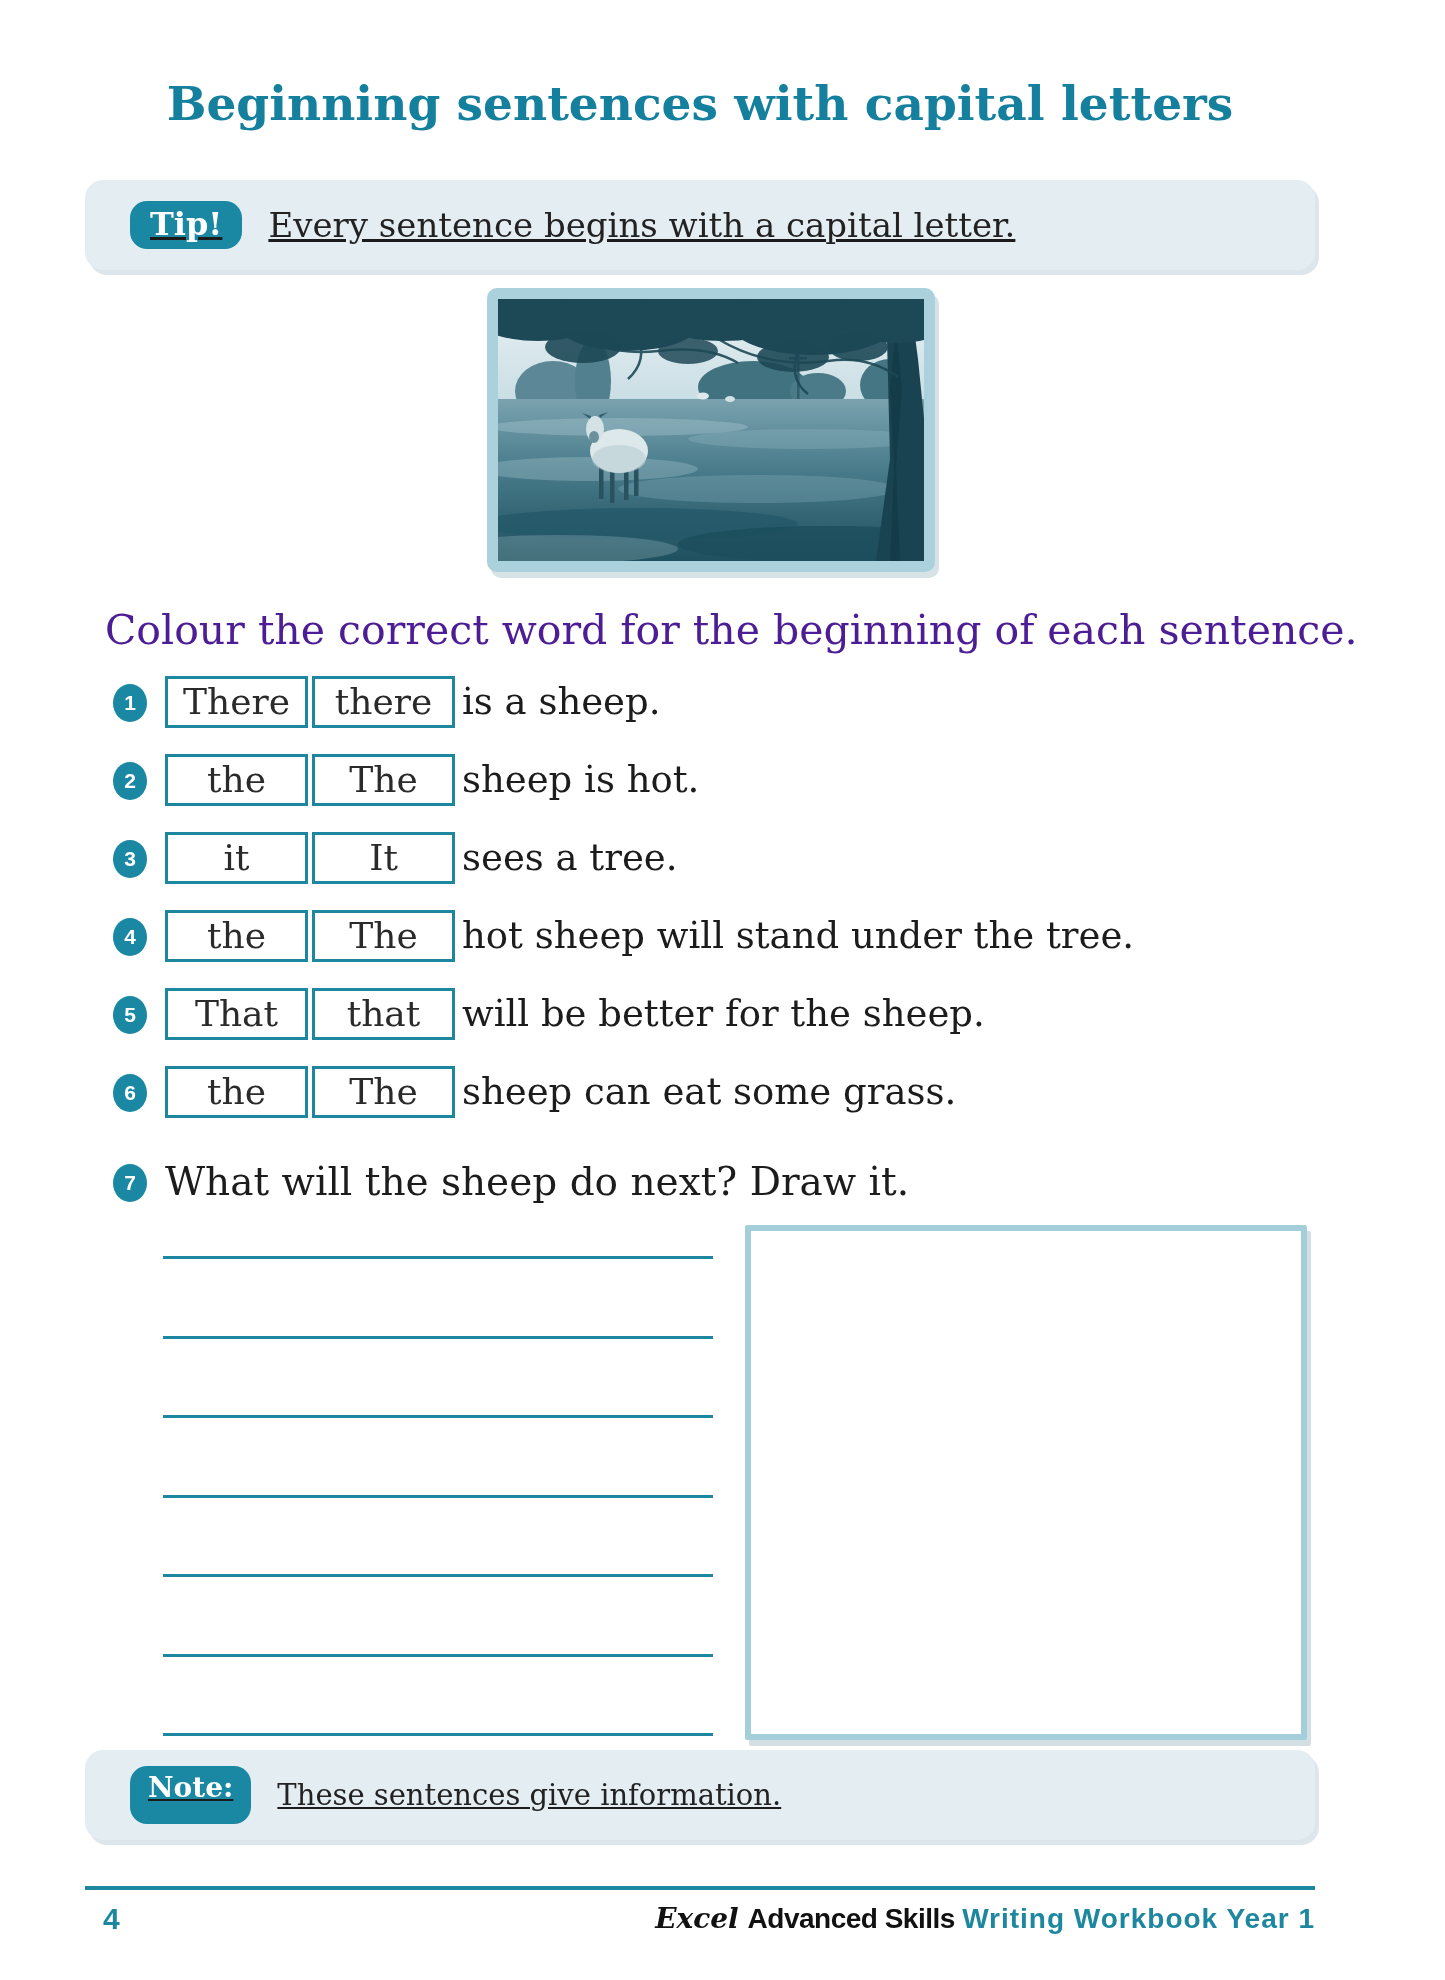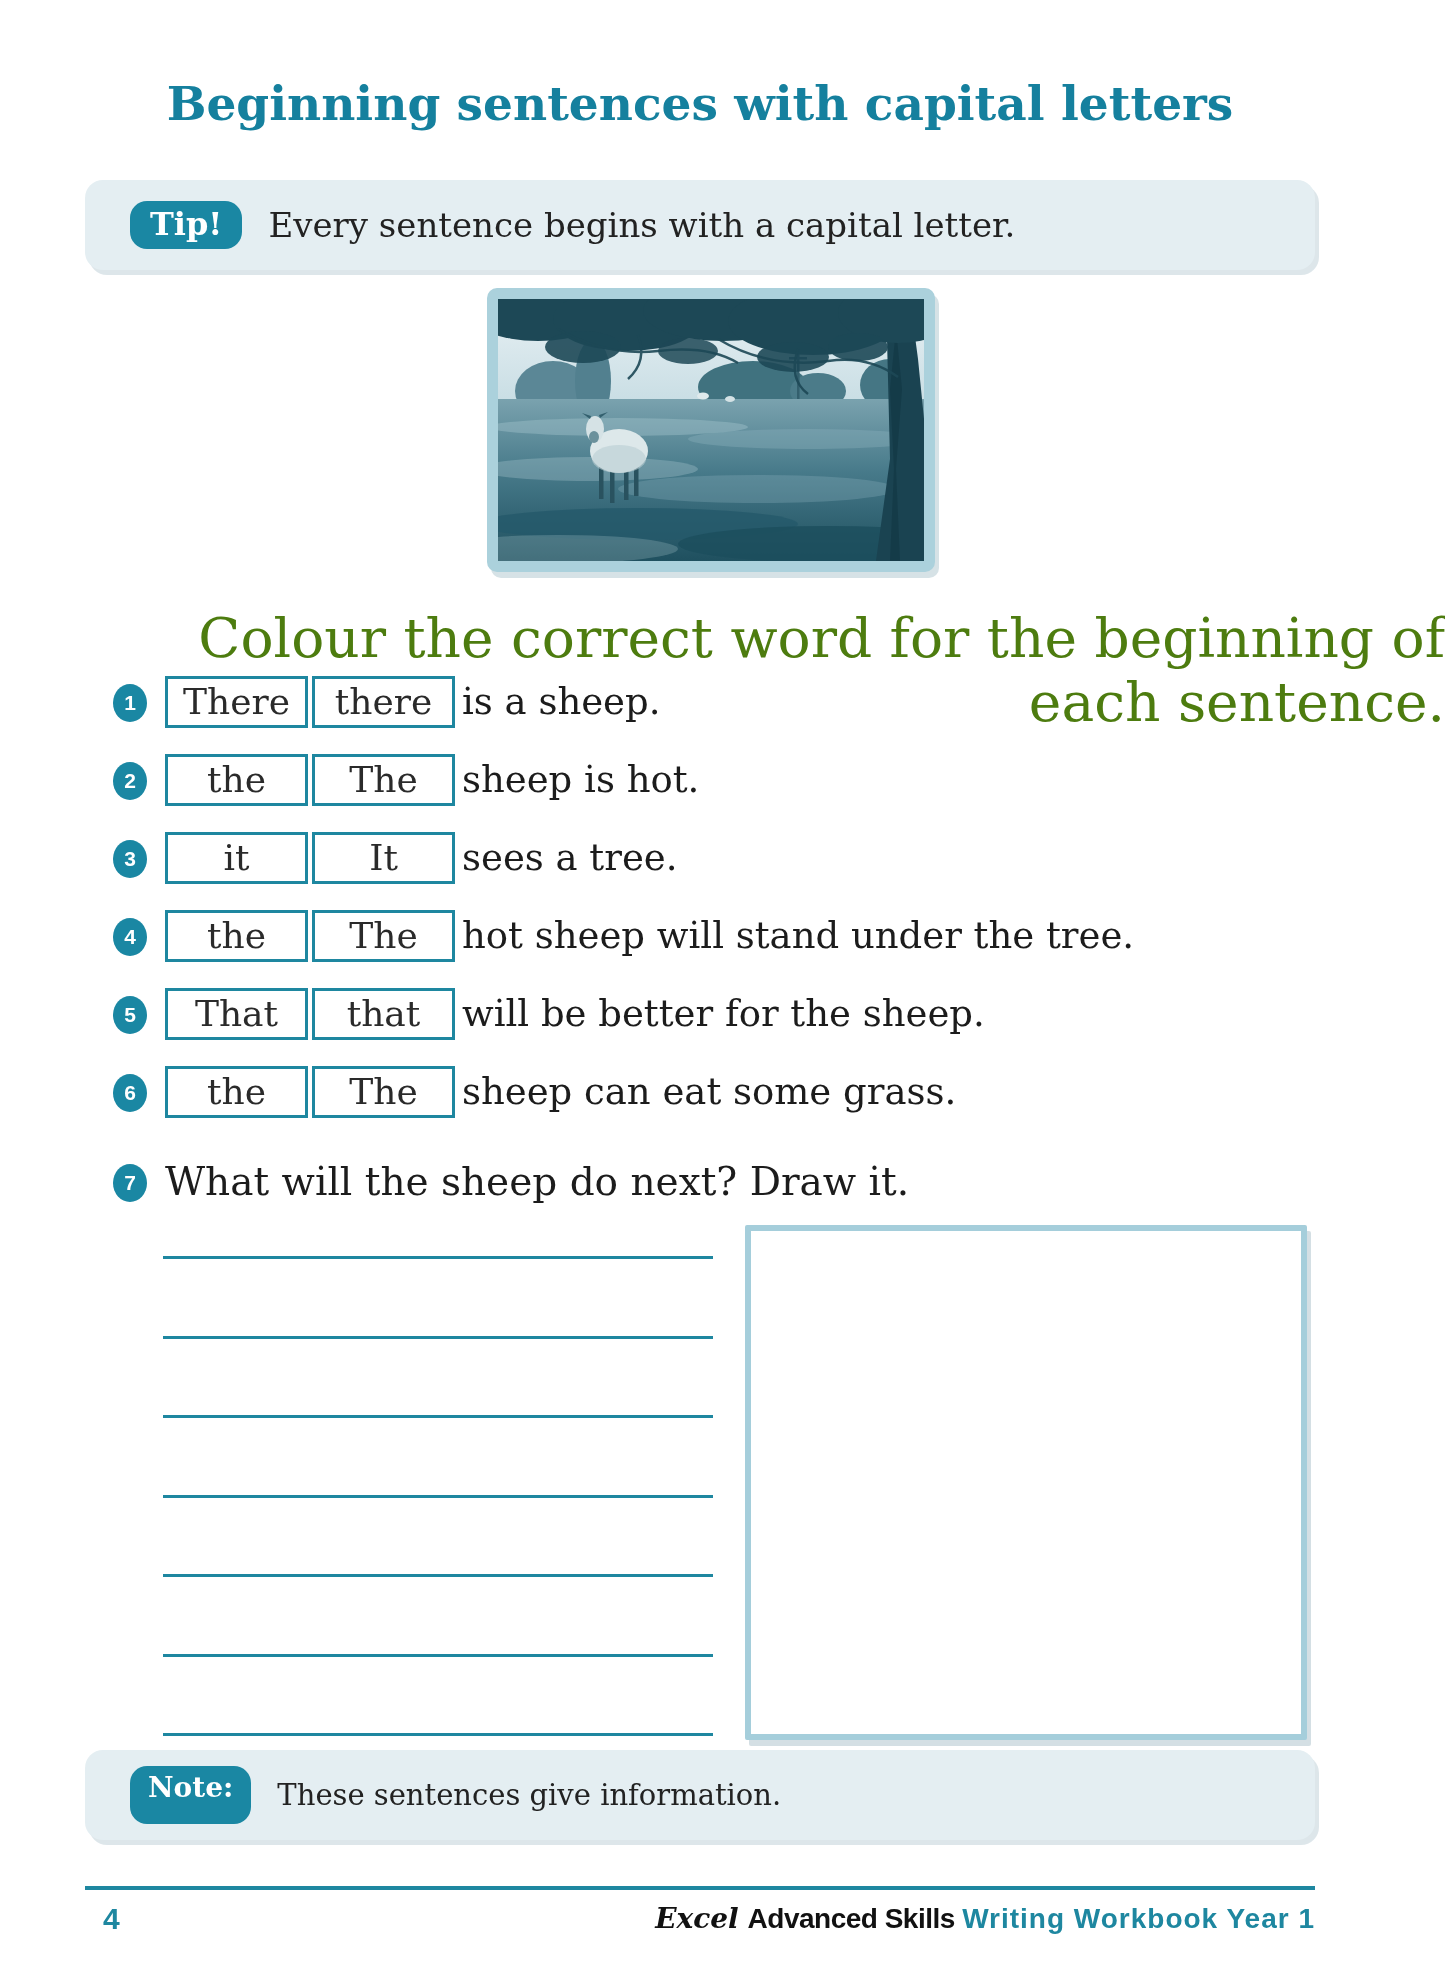--- a/index.html
+++ b/index.html
@@ -18,21 +18,21 @@
     font-size:47px;font-weight:bold;
     color:#15809e;
     letter-spacing:0px;
   }
   
   .panel{
     position:absolute;left:85px;width:1230px;height:90px;
     background:#e4eef2;
     border-radius:18px;
     box-shadow:4px 5px 0 rgba(165,190,200,.38);
-    display:flex;align-items:center;
+    display:flex;align-items:center;text-decoration:underline;
   }
   .panel.tip{top:180px;}
   .panel.note{top:1750px;}
   .badge-pill{
     margin-left:45px;
     background:#1a87a3;
     color:#ffffff;
     font-weight:bold;
     border-radius:17px;
     padding:7px 20px 9px 20px;
@@ -50,21 +50,21 @@
     background:#abd1dc;
     border-radius:10px;
     box-shadow:4px 6px 0 rgba(165,190,200,.45);
     box-sizing:border-box;
     padding:11px;
   }
   .photo-frame svg{display:block;width:426px;height:262px;background:#cfe2e8;}
   
   .instruction{
     position:absolute;left:105px;top:606px;
-    font-size:55px;color:#4d7c0f;text-align:right;
+    font-size:41px;color:#4c1d95;
   }
   
   .q-row{position:absolute;left:0;width:1445px;height:52px;}
   .q-badge{
     position:absolute;left:113px;top:8px;
     width:34px;height:38px;
     background:#1a87a3;border-radius:50%;
     color:#ffffff;
     font-family:"Liberation Sans", sans-serif;
     font-weight:bold;font-size:21px;

